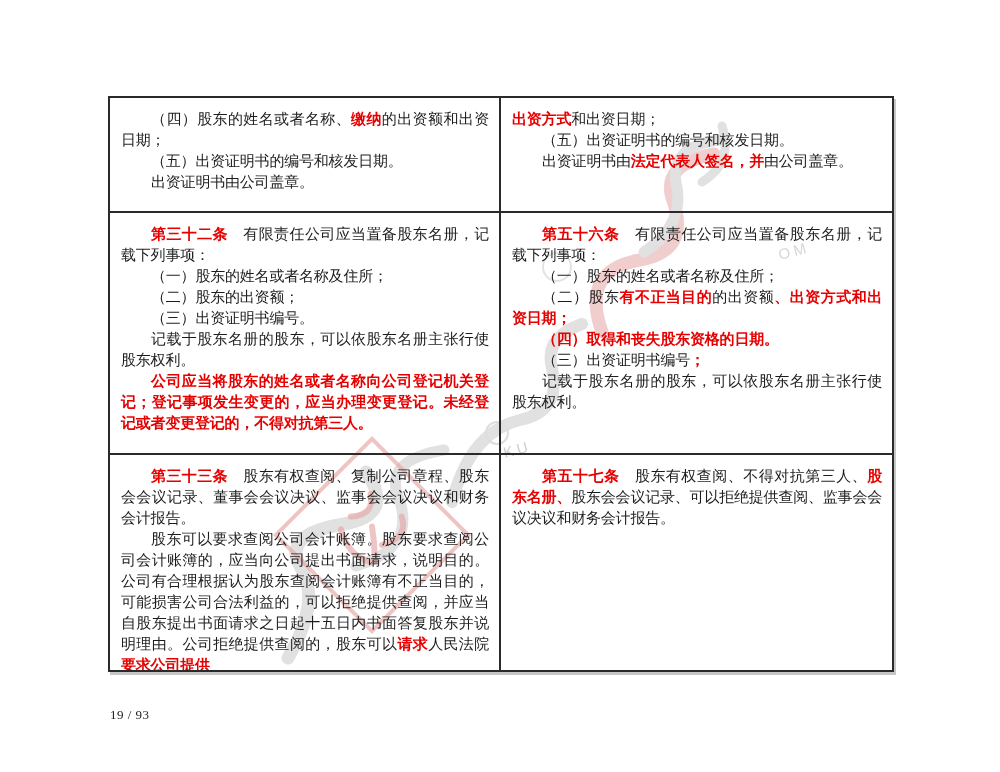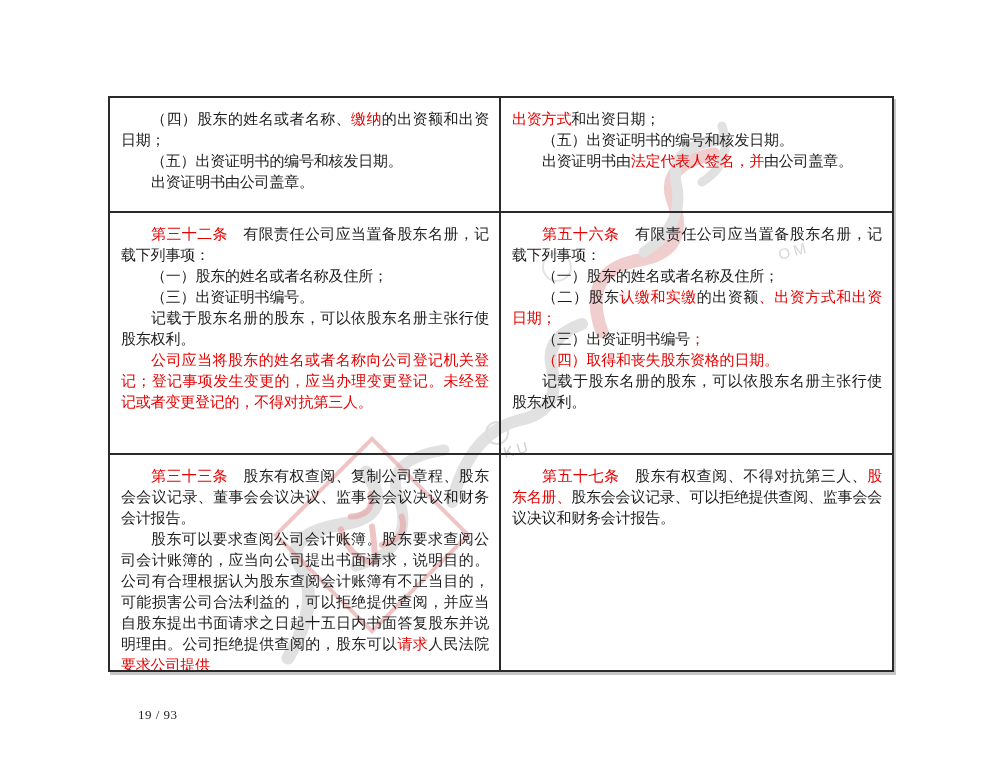--- a/index.html
+++ b/index.html
@@ -21,24 +21,24 @@
   }
   .cell{
     border-right:2px solid var(--border);
     border-bottom:2px solid var(--border);
     padding:11px 10px 0 11px;overflow:hidden;
   }
   .cell:nth-child(2n){border-right:none;}
   .cell:nth-child(n+5){border-bottom:none;}
   .para{text-align:justify;}
   .para.indent{text-indent:2em;}
-  .red{color:var(--red);font-weight:400;}
+  .red{color:var(--red);font-weight:700;}
   .footer{
     position:absolute;left:110px;top:704px;z-index:1;
-    font-size:13px;letter-spacing:0.5px;color:#222;margin-left:28px;
+    font-size:13px;letter-spacing:0.5px;color:#222;
   }
 </style>
 </head>
 <body>
 
 <svg class="watermark" viewBox="0 0 1000 772" aria-hidden="true">
   <g fill="none" stroke-linecap="round" stroke-linejoin="round" opacity="0.85">
     <path stroke="var(--wm-gray)" stroke-width="13" d="M288,658 q34,-58 12,-92 q-18,-32 44,-42 q52,-9 22,-52"></path>
     <path stroke="var(--wm-gray)" stroke-width="11" d="M356,566 q62,-18 42,-70 q-14,-36 46,-46"></path>
     <path stroke="var(--wm-gray)" stroke-width="12" d="M452,502 q18,-70 68,-82 q42,-9 32,-52 q-8,-30 30,-44"></path>
@@ -63,30 +63,31 @@
       <p class="para indent"><span>出资证明书由公司盖章。</span></p>
     </div>
   <div class="cell">
       <p class="para"><span class="red">出资方式</span><span>和出资日期；</span></p>
       <p class="para indent"><span>（五）出资证明书的编号和核发日期。</span></p>
       <p class="para indent"><span>出资证明书由</span><span class="red">法定代表人签名，并</span><span>由公司盖章。</span></p>
     </div>
   <div class="cell">
       <p class="para indent"><span class="red">第三十二条</span><span>　有限责任公司应当置备股东名册，记载下列事项：</span></p>
       <p class="para indent"><span>（一）股东的姓名或者名称及住所；</span></p>
+      <p class="para indent"><span>（二）股东的出资额；</span></p>
       <p class="para indent"><span>（三）出资证明书编号。</span></p>
       <p class="para indent"><span>记载于股东名册的股东，可以依股东名册主张行使股东权利。</span></p>
       <p class="para indent"><span class="red">公司应当将股东的姓名或者名称向公司登记机关登记；登记事项发生变更的，应当办理变更登记。未经登记或者变更登记的，不得对抗第三人。</span></p>
     </div>
   <div class="cell">
       <p class="para indent"><span class="red">第五十六条</span><span>　有限责任公司应当置备股东名册，记载下列事项：</span></p>
       <p class="para indent"><span>（一）股东的姓名或者名称及住所；</span></p>
-      <p class="para indent"><span>（二）股东</span><span class="red">认缴和实缴</span><span>的出资额</span><span class="red">、出资方式和出资日期；</span></p>
+      <p class="para indent"><span>（二）股东</span><span class="red">有不正当目的</span><span>的出资额</span><span class="red">、出资方式和出资日期；</span></p>
+      <p class="para indent"><span class="red">（四）取得和丧失股东资格的日期。</span></p>
       <p class="para indent"><span>（三）出资证明书编号</span><span class="red">；</span></p>
-      <p class="para indent"><span class="red">（四）取得和丧失股东资格的日期。</span></p>
       <p class="para indent"><span>记载于股东名册的股东，可以依股东名册主张行使股东权利。</span></p>
     </div>
   <div class="cell">
       <p class="para indent"><span class="red">第三十三条</span><span>　股东有权查阅、复制公司章程、股东会会议记录、董事会会议决议、监事会会议决议和财务会计报告。</span></p>
       <p class="para indent"><span>股东可以要求查阅公司会计账簿。股东要求查阅公司会计账簿的，应当向公司提出书面请求，说明目的。公司有合理根据认为股东查阅会计账簿有不正当目的，可能损害公司合法利益的，可以拒绝提供查阅，并应当自股东提出书面请求之日起十五日内书面答复股东并说明理由。公司拒绝提供查阅的，股东可以</span><span class="red">请求</span><span>人民法院</span><span class="red">要求公司提供</span></p>
     </div>
   <div class="cell">
       <p class="para indent"><span class="red">第五十七条</span><span>　股东有权查阅、不得对抗第三人、</span><span class="red">股东名册、</span><span>股东会会议记录、可以拒绝提供查阅、监事会会议决议和财务会计报告。</span></p>
     </div>
 </div>

